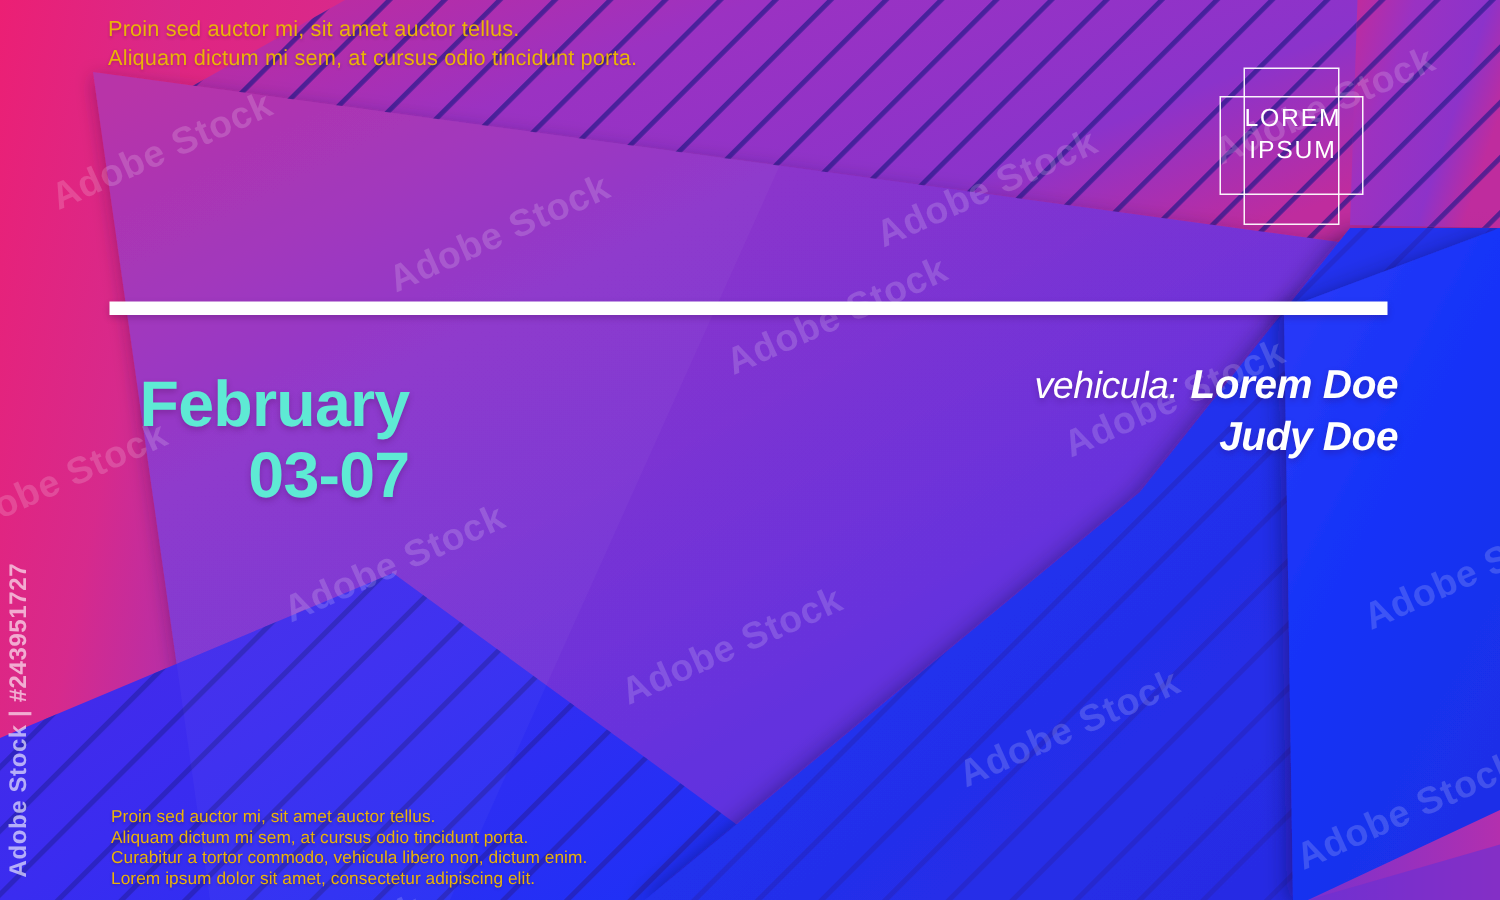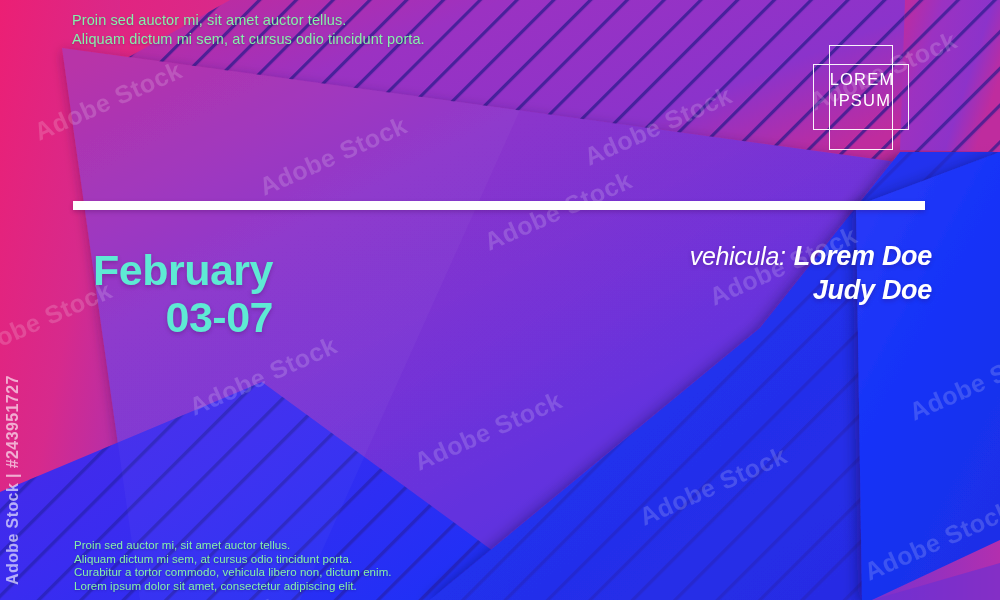--- a/index.html
+++ b/index.html
@@ -9,21 +9,21 @@
     position:relative;
     width:1000px;height:600px;
     overflow:hidden;
     font-family:"Liberation Sans", sans-serif;
     background:#5a2fc2;
   }
   .layer{position:absolute;top:0;left:0;width:1000px;height:600px;}
   svg.layer{display:block;}
 
   
-  .txt{position:absolute;color:#86efac;white-space:pre;}
+  .txt{position:absolute;color:#eab308;white-space:pre;}
 
   #top-note{
     left:72px;top:11px;
     font-size:14.5px;line-height:19px;
     font-weight:400;
     letter-spacing:0.1px;
     text-shadow:0 1px 2px rgba(60,0,60,.28);
   }
 
   #main-title{

